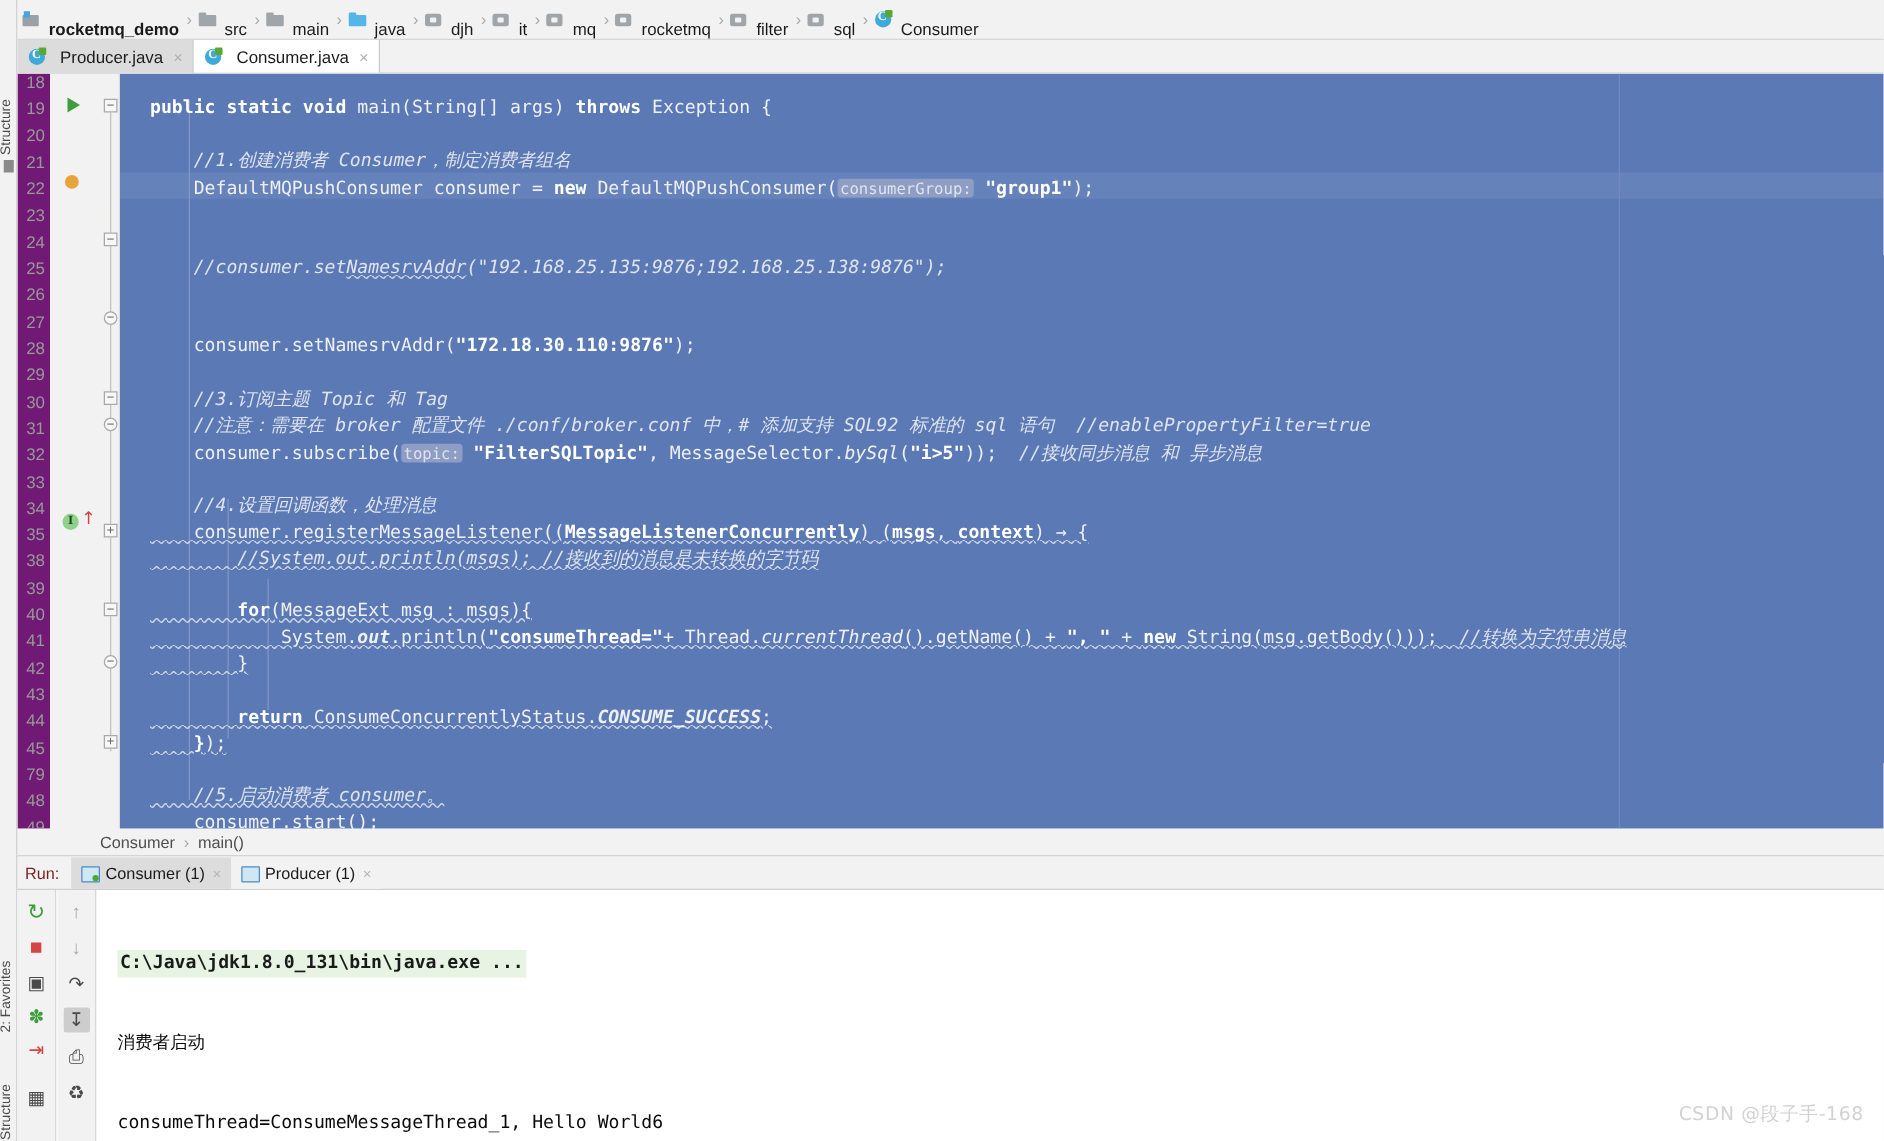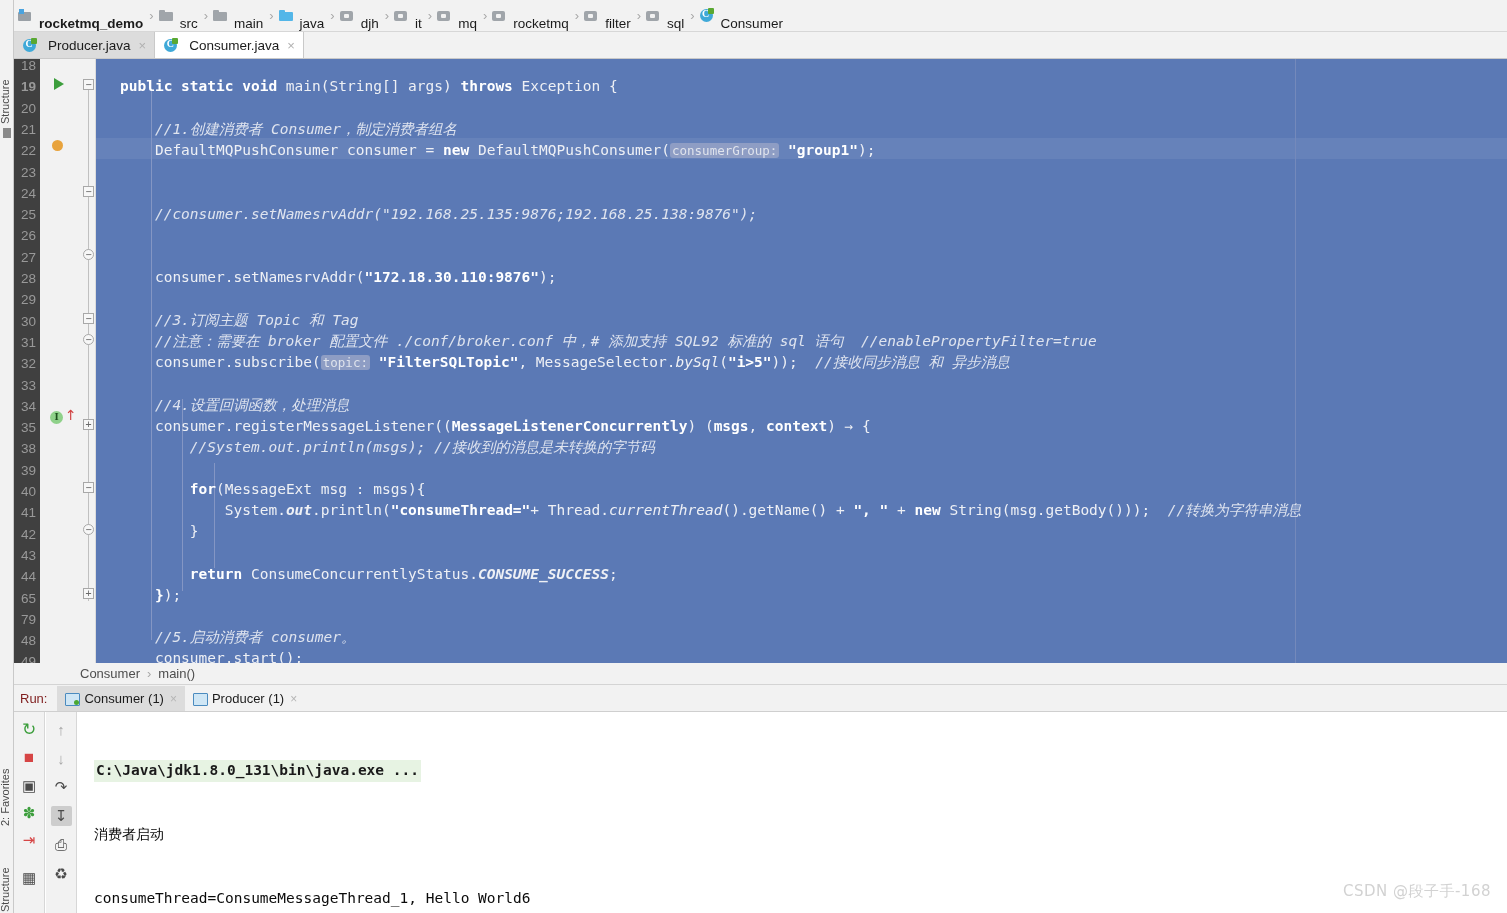--- a/index.html
+++ b/index.html
@@ -70,21 +70,21 @@
   }
   .etab.active { background:#ffffff; }
   .etab .xclose { color:#b0b0b0; font-size:13px; margin-left:3px; }
   .tabbar-fill { flex:1; border-bottom:none; }
 
   
   .editor { position:absolute; left:14px; top:59px; right:0; height:604px; background:#f2f2f2; overflow:hidden; }
 
   .gutter {
     position:absolute; left:0; top:0; width:26px; height:604px;
-    background:#404040;
+    background:#701a75;
   }
   .gutter-icons {
     position:absolute; left:26px; top:0; width:42px; height:604px; background:#f2f2f2;
   }
   .fold-col {
     position:absolute; left:68px; top:0; width:14px; height:604px; background:#f2f2f2;
     border-right:1px solid #dcdcdc;
   }
   .code-surface {
     position:absolute; left:82px; top:0; right:0; height:604px;
@@ -102,21 +102,21 @@
     font-size:14.5px; line-height:21.3px; color:#eef0f5; letter-spacing:0px;}
   .kw { color:#ffffff; font-weight:bold; }
   .cm { color:#dfe4ef; font-style:italic; }
   .st { color:#ffffff; font-weight:bold; }
   .it { font-style:italic; }
   .bi { font-style:italic; font-weight:bold; }
   .hint {
     background:#8e9dc4; color:#dfe3ec; border-radius:3px; padding:0 2px;
     font-size:12.5px; font-style:normal;
   }
-  .wavy { text-decoration-style: wavy; text-decoration-color:#cfd6e6; text-decoration-thickness:1px; }
+  .wavy { text-decoration: underline; text-decoration-style: wavy; text-decoration-color:#cfd6e6; text-decoration-thickness:1px; }
   .uline { border-bottom:1px solid #c9d2e6; }
 
   .margin-guide { position:absolute; top:0; width:1px; height:604px; background:#7489bb; }
   .indent-guide { position:absolute; width:1px; background:#8496c4; }
 
   
   .navbar2 {
     position:absolute; left:14px; top:663px; right:0; height:22px;
     background:#f2f2f2; display:flex; align-items:center; padding-left:66px;
     font-size:13px; color:#4e4e4e; border-bottom:1px solid #d4d4d4;
@@ -268,21 +268,21 @@
     </div>
     <div class="tabbar-fill"></div>
   </div>
 
   <div class="editor">
 
     <div class="ln-hl" id="lnhl" style="top: 102.5px; height: 21.3px;"></div>
 
     <div class="gutter" id="gutter">
         <div class="ln" style="top: -4px;">18</div>
-        <div class="ln" style="top: 17.3px; font-weight: bold;">19</div>
+        <div class="ln" style="top: 17.3px;">19</div>
         <div class="ln" style="top: 38.6px;">20</div>
         <div class="ln" style="top: 59.9px;">21</div>
         <div class="ln" style="top: 81.2px;">22</div>
         <div class="ln" style="top: 102.5px;">23</div>
         <div class="ln" style="top: 123.8px;">24</div>
         <div class="ln" style="top: 145.1px;">25</div>
         <div class="ln" style="top: 166.4px;">26</div>
         <div class="ln" style="top: 187.7px;">27</div>
         <div class="ln" style="top: 209px;">28</div>
         <div class="ln" style="top: 230.3px;">29</div>
@@ -292,21 +292,21 @@
         <div class="ln" style="top: 315.5px;">33</div>
         <div class="ln" style="top: 336.8px;">34</div>
         <div class="ln" style="top: 358.1px;">35</div>
         <div class="ln" style="top: 379.4px;">38</div>
         <div class="ln" style="top: 400.7px;">39</div>
         <div class="ln" style="top: 422px;">40</div>
         <div class="ln" style="top: 443.3px;">41</div>
         <div class="ln" style="top: 464.6px;">42</div>
         <div class="ln" style="top: 485.9px;">43</div>
         <div class="ln" style="top: 507.2px;">44</div>
-        <div class="ln" style="top: 528.5px;">65</div>
+        <div class="ln" style="top: 528.5px;">45</div>
         <div class="ln" style="top: 549.8px;">79</div>
         <div class="ln" style="top: 571.1px;">48</div>
         <div class="ln" style="top: 592.4px;">49</div>
       </div>
     <div class="gutter-icons">
       <div class="g-run" style="left:14px; top:19px;"></div>
       <div class="g-bulb" style="left:12px; top:81px;"></div>
       <div class="g-impl" style="left:10px; top:352px;">I</div>
       <div class="g-arrowup" style="left:25px; top:350px;">↑</div>
     </div>

